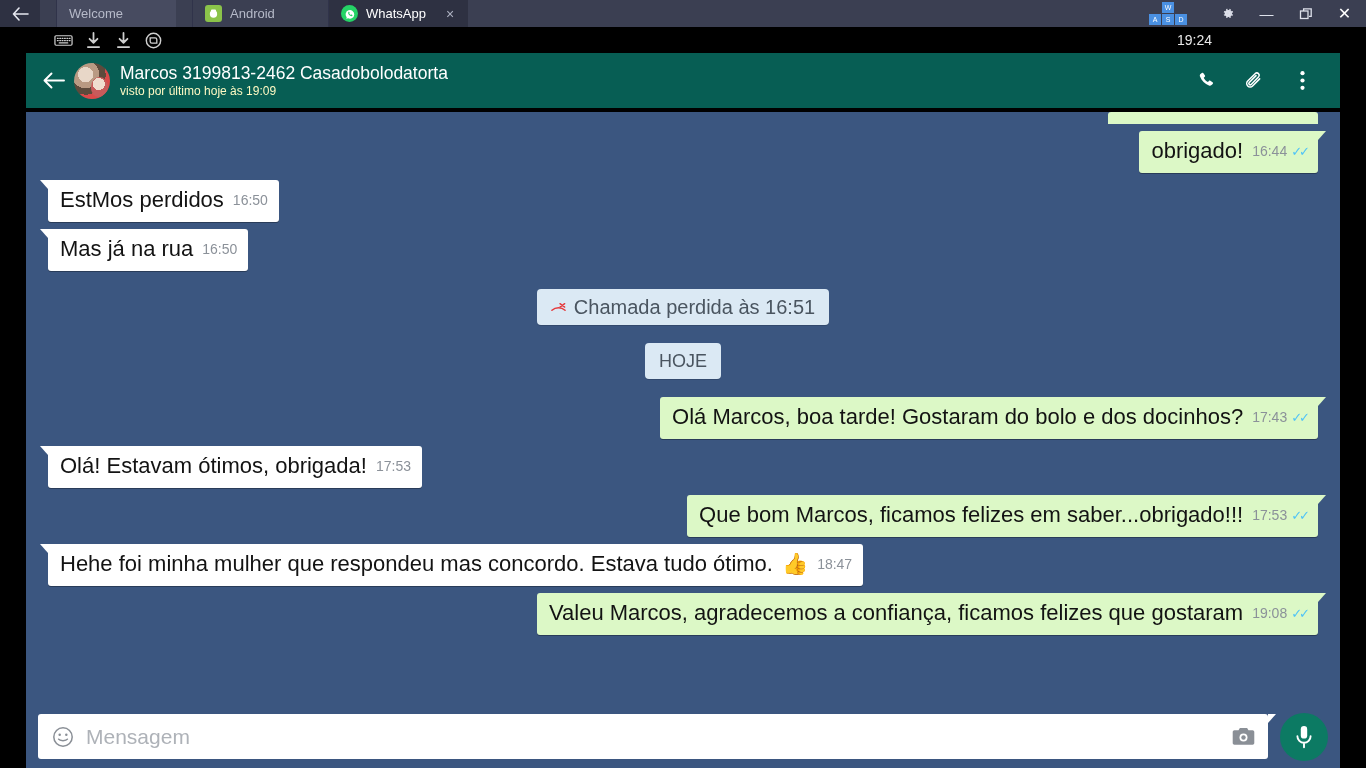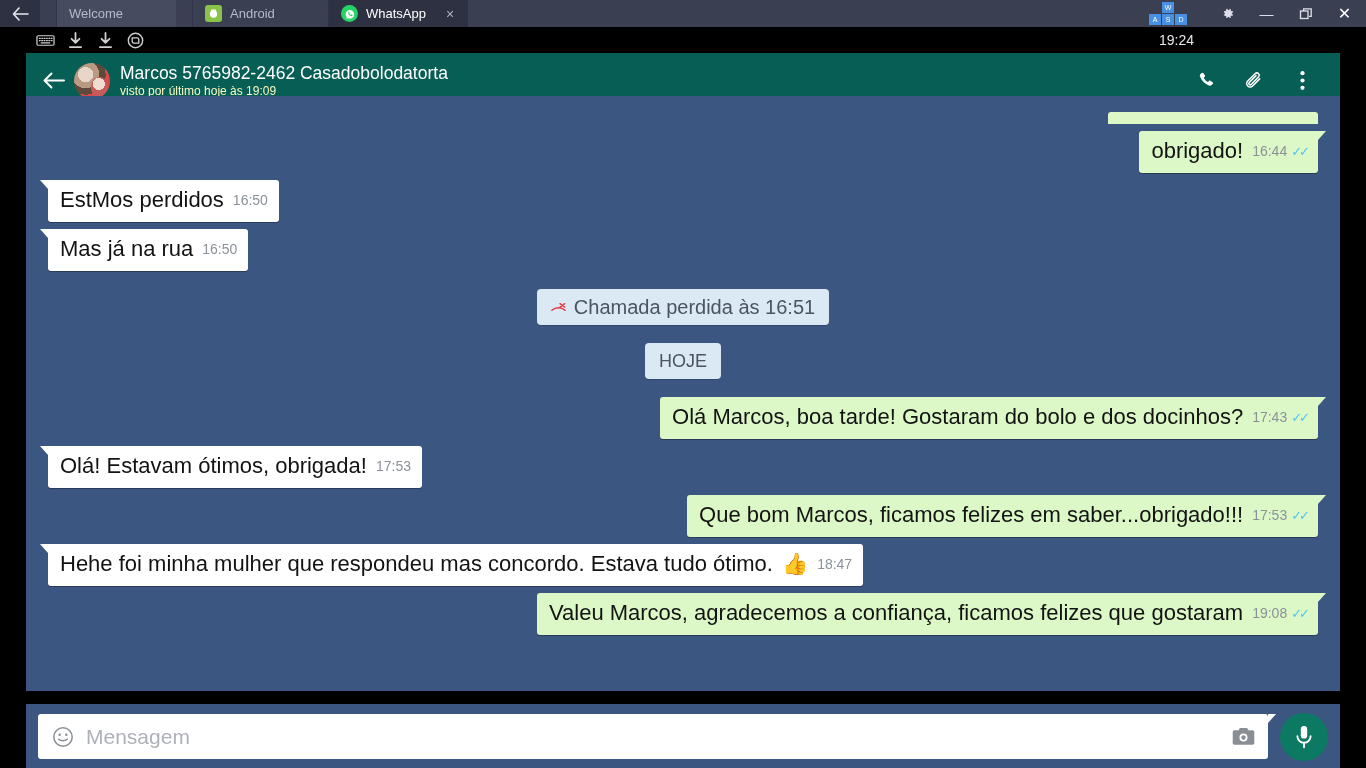--- a/index.html
+++ b/index.html
@@ -48,21 +48,21 @@
   .k.w { left: 16px; top: 1px; }
   .k.a { left: 3px; top: 13px; }
   .k.s { left: 16px; top: 13px; }
   .k.d { left: 29px; top: 13px; }
   .tb-btn { width: 39px; height: 27px; display:flex; align-items:center; justify-content:center;
             color: #dfe2ec; font-size: 14px; }
   .tb-btn.close { color: #ffffff; font-size: 16px; }
 
   
   .toolbar2 {
-    position: absolute; top: 27px; left: 0; width: 1208px; height: 26px;
+    position: absolute; top: 27px; left: 18px; width: 1208px; height: 26px;
     background: #000000; display: flex; align-items: center;
   }
   .t2-ico { width: 30px; height: 26px; display:flex; align-items:center; justify-content:center;
             color:#cfcfcf; }
   .t2-first { margin-left: 30px; }
   .clock { margin-left: auto; margin-right: 14px; color: #e8e8e8; font-size: 14px; }
 
   
   .wa-header {
     position: absolute; top: 53px; left: 26px;
@@ -84,25 +84,25 @@
     background: radial-gradient(circle at 45% 35%, #f0ddcf 0 38%, #c75b5b 38% 100%);
   }
   .hdr-text { display: flex; flex-direction: column; justify-content: center; flex: 1 1 auto; min-width: 0; }
   .hdr-name { color: #ffffff; font-size: 17.5px; line-height: 21px; white-space: nowrap; }
   .hdr-status { color: #fef9c3; font-size: 12px; line-height: 15px; white-space: nowrap; }
   .hdr-actions { display: flex; align-items: center; gap: 0; }
   .hdr-btn { width: 48px; height: 55px; display:flex; align-items:center; justify-content:center; color:#fff; }
 
   
   .chat {
-    position: absolute; top: 96px; left: 26px;
+    position: absolute; top: 112px; left: 26px;
     width: 1314px; height: 595px;
     background: #3b5680;
     overflow: hidden;
-    padding: 16px 14px;
+    padding: 0 14px;
   }
   .row { display: flex; margin-bottom: 7px; }
   .row.out { justify-content: flex-end; }
   .row.in { justify-content: flex-start; }
   .row.center { justify-content: center; }
 
   .bubble {
     position: relative;
     max-width: 92%;
     padding: 7px 11px 7px 12px;
@@ -266,21 +266,21 @@
   <div class="edge-right"></div>
 
   <div class="wa-header">
     <div class="back-arrow">
       <svg width="22" height="17" viewBox="0 0 22 17">
           <path d="M8.5 1.5 1.5 8.5l7 7M1.5 8.5H21" stroke="#fff" stroke-width="1.9" fill="none" stroke-linecap="round" stroke-linejoin="round"></path>
         </svg>
     </div>
     <div class="avatar"></div>
     <div class="hdr-text">
-      <div class="hdr-name">Marcos 5765982-2462 Casadobolodatorta</div>
+      <div class="hdr-name">Marcos 3199813-2462 Casadobolodatorta</div>
       <div class="hdr-status">visto por último hoje às 19:09</div>
     </div>
     <div class="hdr-actions">
       <div class="hdr-btn">
         <svg width="21" height="21" viewBox="0 0 22 22">
             <path fill="#fff" d="M6.1 3.2c.5-.5 1.3-.4 1.7.2l1.6 2.3c.3.5.2 1.1-.2 1.5l-1.1 1c.8 1.9 2.4 3.5 4.4 4.4l1-1.1c.4-.4 1-.5 1.5-.2l2.3 1.6c.6.4.7 1.2.2 1.7l-1.2 1.2c-.7.7-1.8.9-2.7.5-4.3-1.7-7.7-5.1-9.4-9.4-.4-.9-.2-2 .5-2.7z"></path>
           </svg>
       </div>
       <div class="hdr-btn">
         <svg width="21" height="21" viewBox="0 0 22 22">

